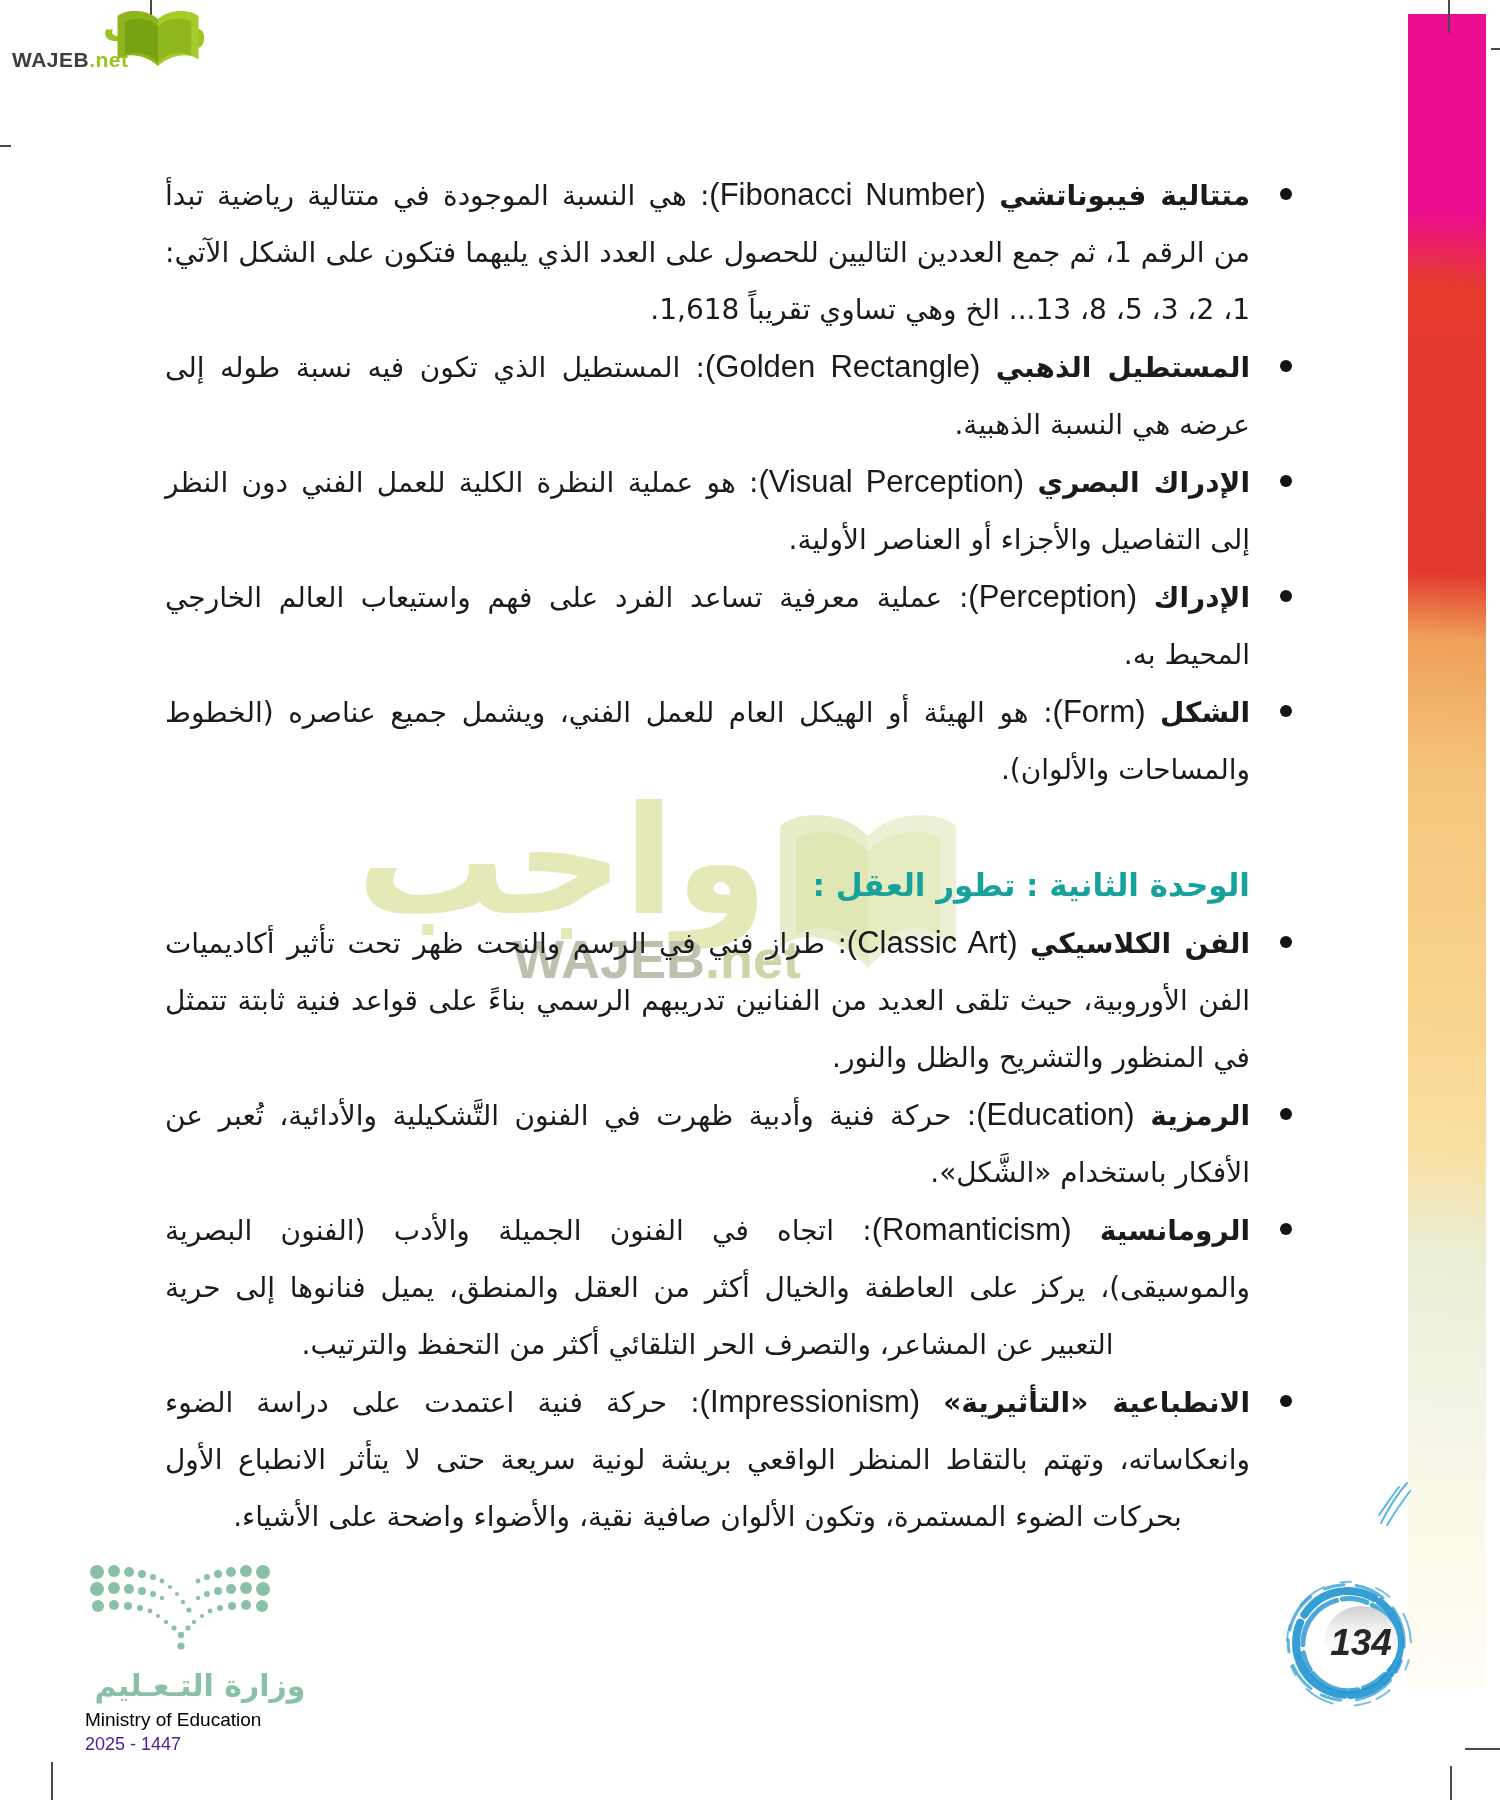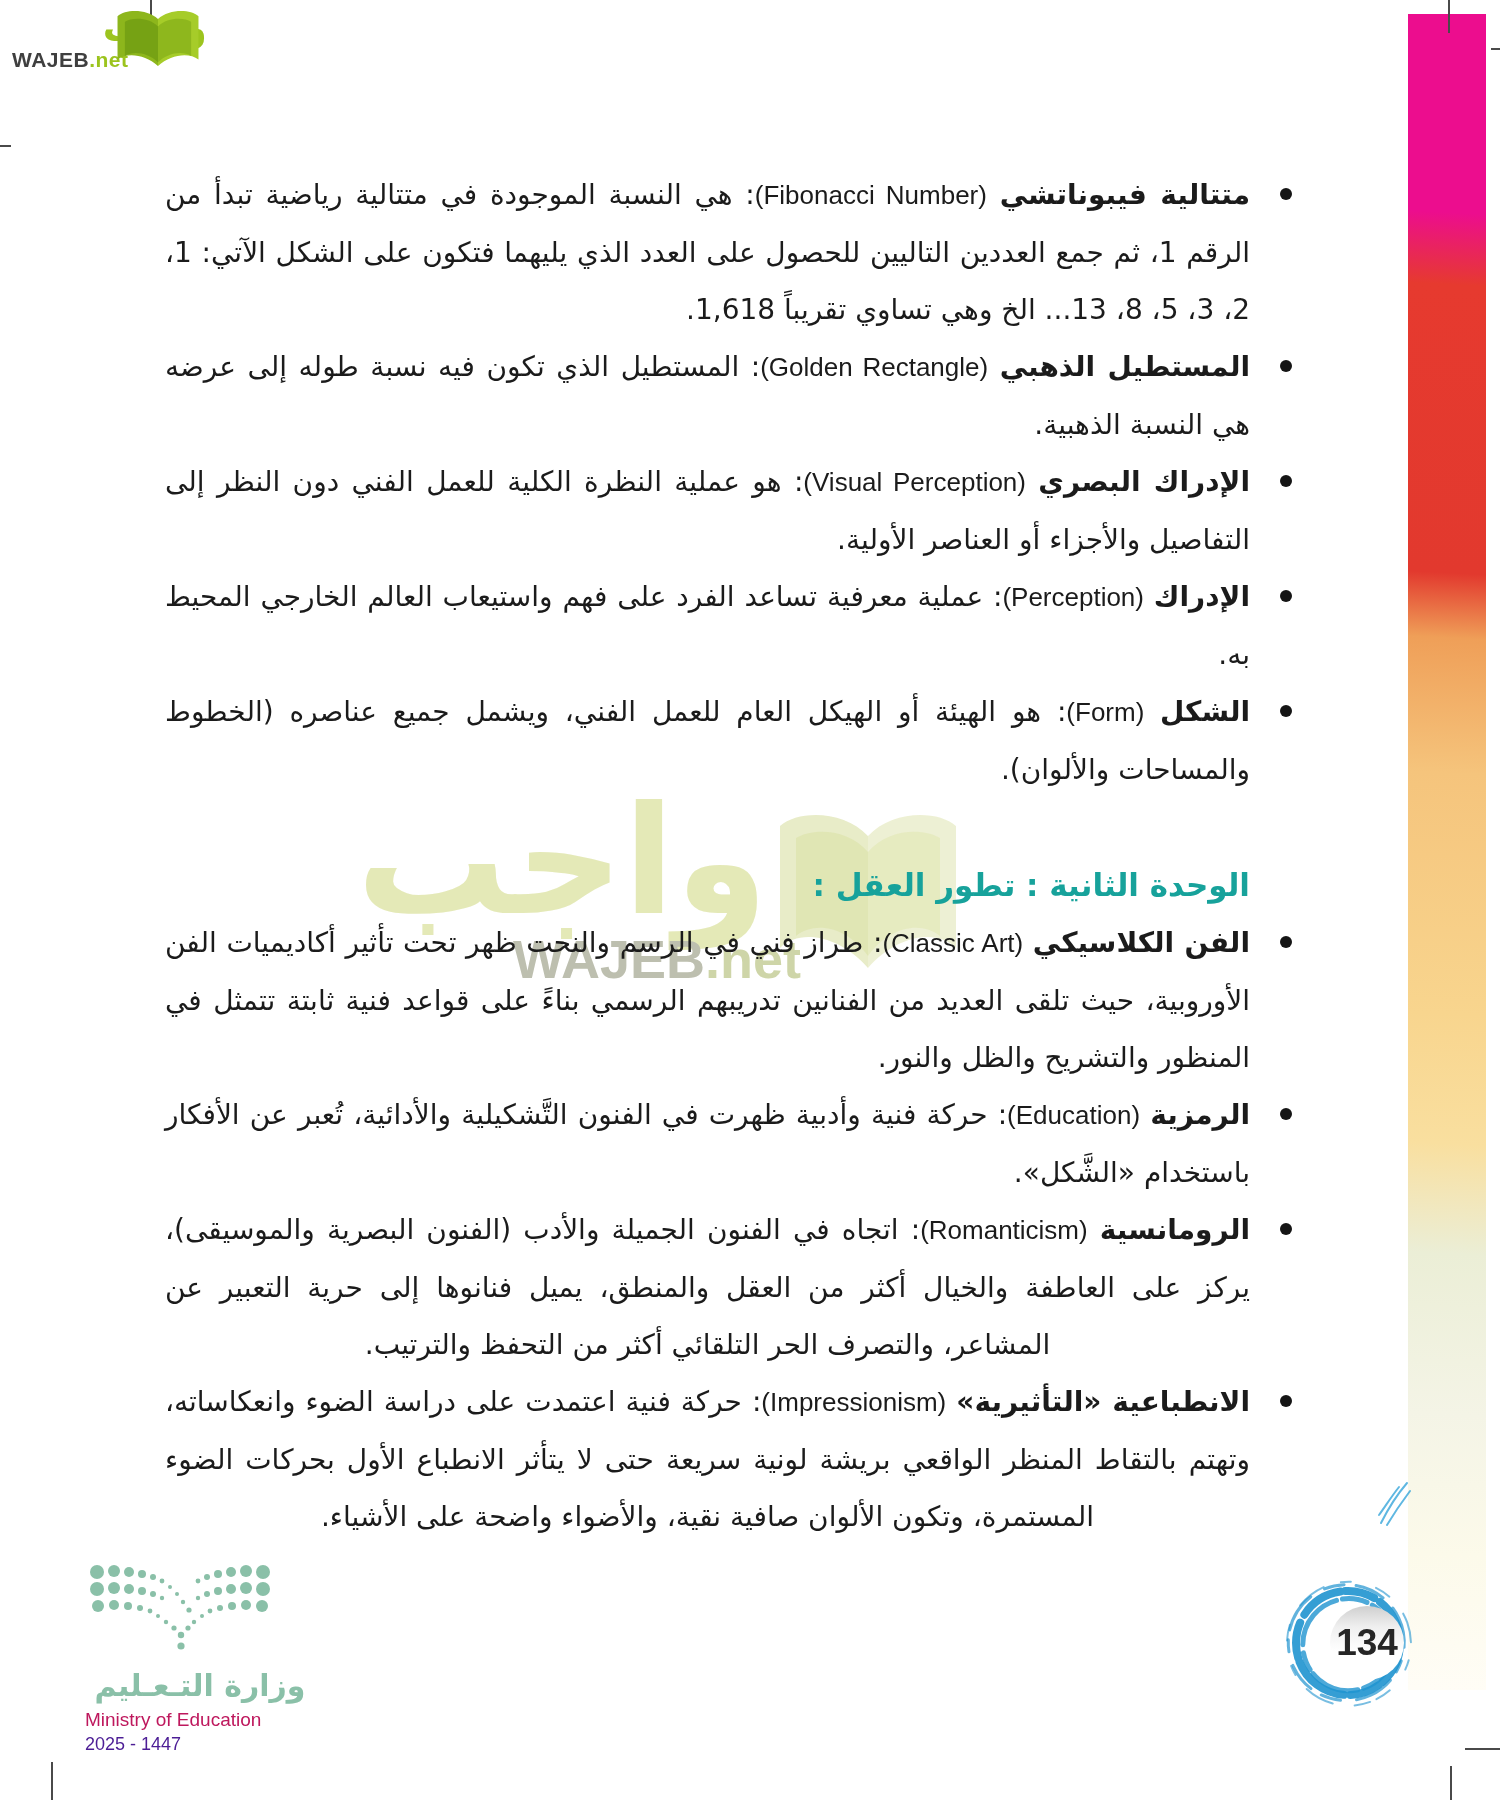--- a/index.html
+++ b/index.html
@@ -37,37 +37,37 @@
   .g-item{
     margin:0;font-size:28px;line-height:57px;color:#1b1b1b;
     text-align:justify;position:relative;
   }
   .g-item.center-last{text-align-last:center;}
   .g-item .dot{
     position:absolute;right:-42px;top:22px;width:12px;height:12px;
     border-radius:50%;background:#151515;
   }
   .g-item .term{font-weight:700;}
-  .g-item .term-en{font-family:"Liberation Sans","DejaVu Sans",sans-serif;font-size:26px;}
+  .g-item .term-en{font-family:"Liberation Sans","DejaVu Sans",sans-serif;font-size:31px;}
   #unit-heading{
     font-size:31px;font-weight:700;color:#17a29b;direction:rtl;
     text-align:right;line-height:57px;margin:59px 0 0 0;
   }
   
   #ministry{position:absolute;left:85px;top:1560px;width:230px;color:#8ac0a8;z-index:2;}
   #ministry .m-ar{font-size:30px;font-weight:700;margin-top:8px;direction:rtl;text-align:center;letter-spacing:1px;}
-  #ministry .m-en{font-size:19px;margin-top:6px;font-family:"Liberation Sans",sans-serif;color:#be185d;}
+  #ministry .m-en{font-size:19px;margin-top:6px;font-family:"Liberation Sans",sans-serif;color:#000000;}
   #ministry .m-years{font-size:18px;margin-top:3px;font-family:"Liberation Sans",sans-serif;color:#4c1d95;}
   
   #page-badge{position:absolute;left:1282px;top:1578px;width:132px;height:132px;z-index:3;}
   #page-badge .num-circle{
-    position:absolute;left:48px;top:28px;width:74px;height:74px;border-radius:50%;
+    position:absolute;left:42px;top:28px;width:74px;height:74px;border-radius:50%;
     background:linear-gradient(180deg,#cfcfcf 0%,#efefef 28%,#ffffff 62%);
     display:flex;align-items:center;justify-content:center;
-    font-family:"Liberation Sans",sans-serif;font-size:37px;font-weight:700;color:#262626;
+    font-family:"Liberation Sans",sans-serif;font-size:37px;font-weight:700;color:#262626;font-style:italic;
   }
   #fleck{position:absolute;left:1377px;top:1477px;z-index:2;}
 </style>
 </head>
 <body>
 
 <div id="stripe"></div>
 
 <div class="crop" style="left:150px;top:0;width:2px;height:20px;"></div>
 <div class="crop" style="left:0;top:145px;width:11px;height:2px;"></div>

